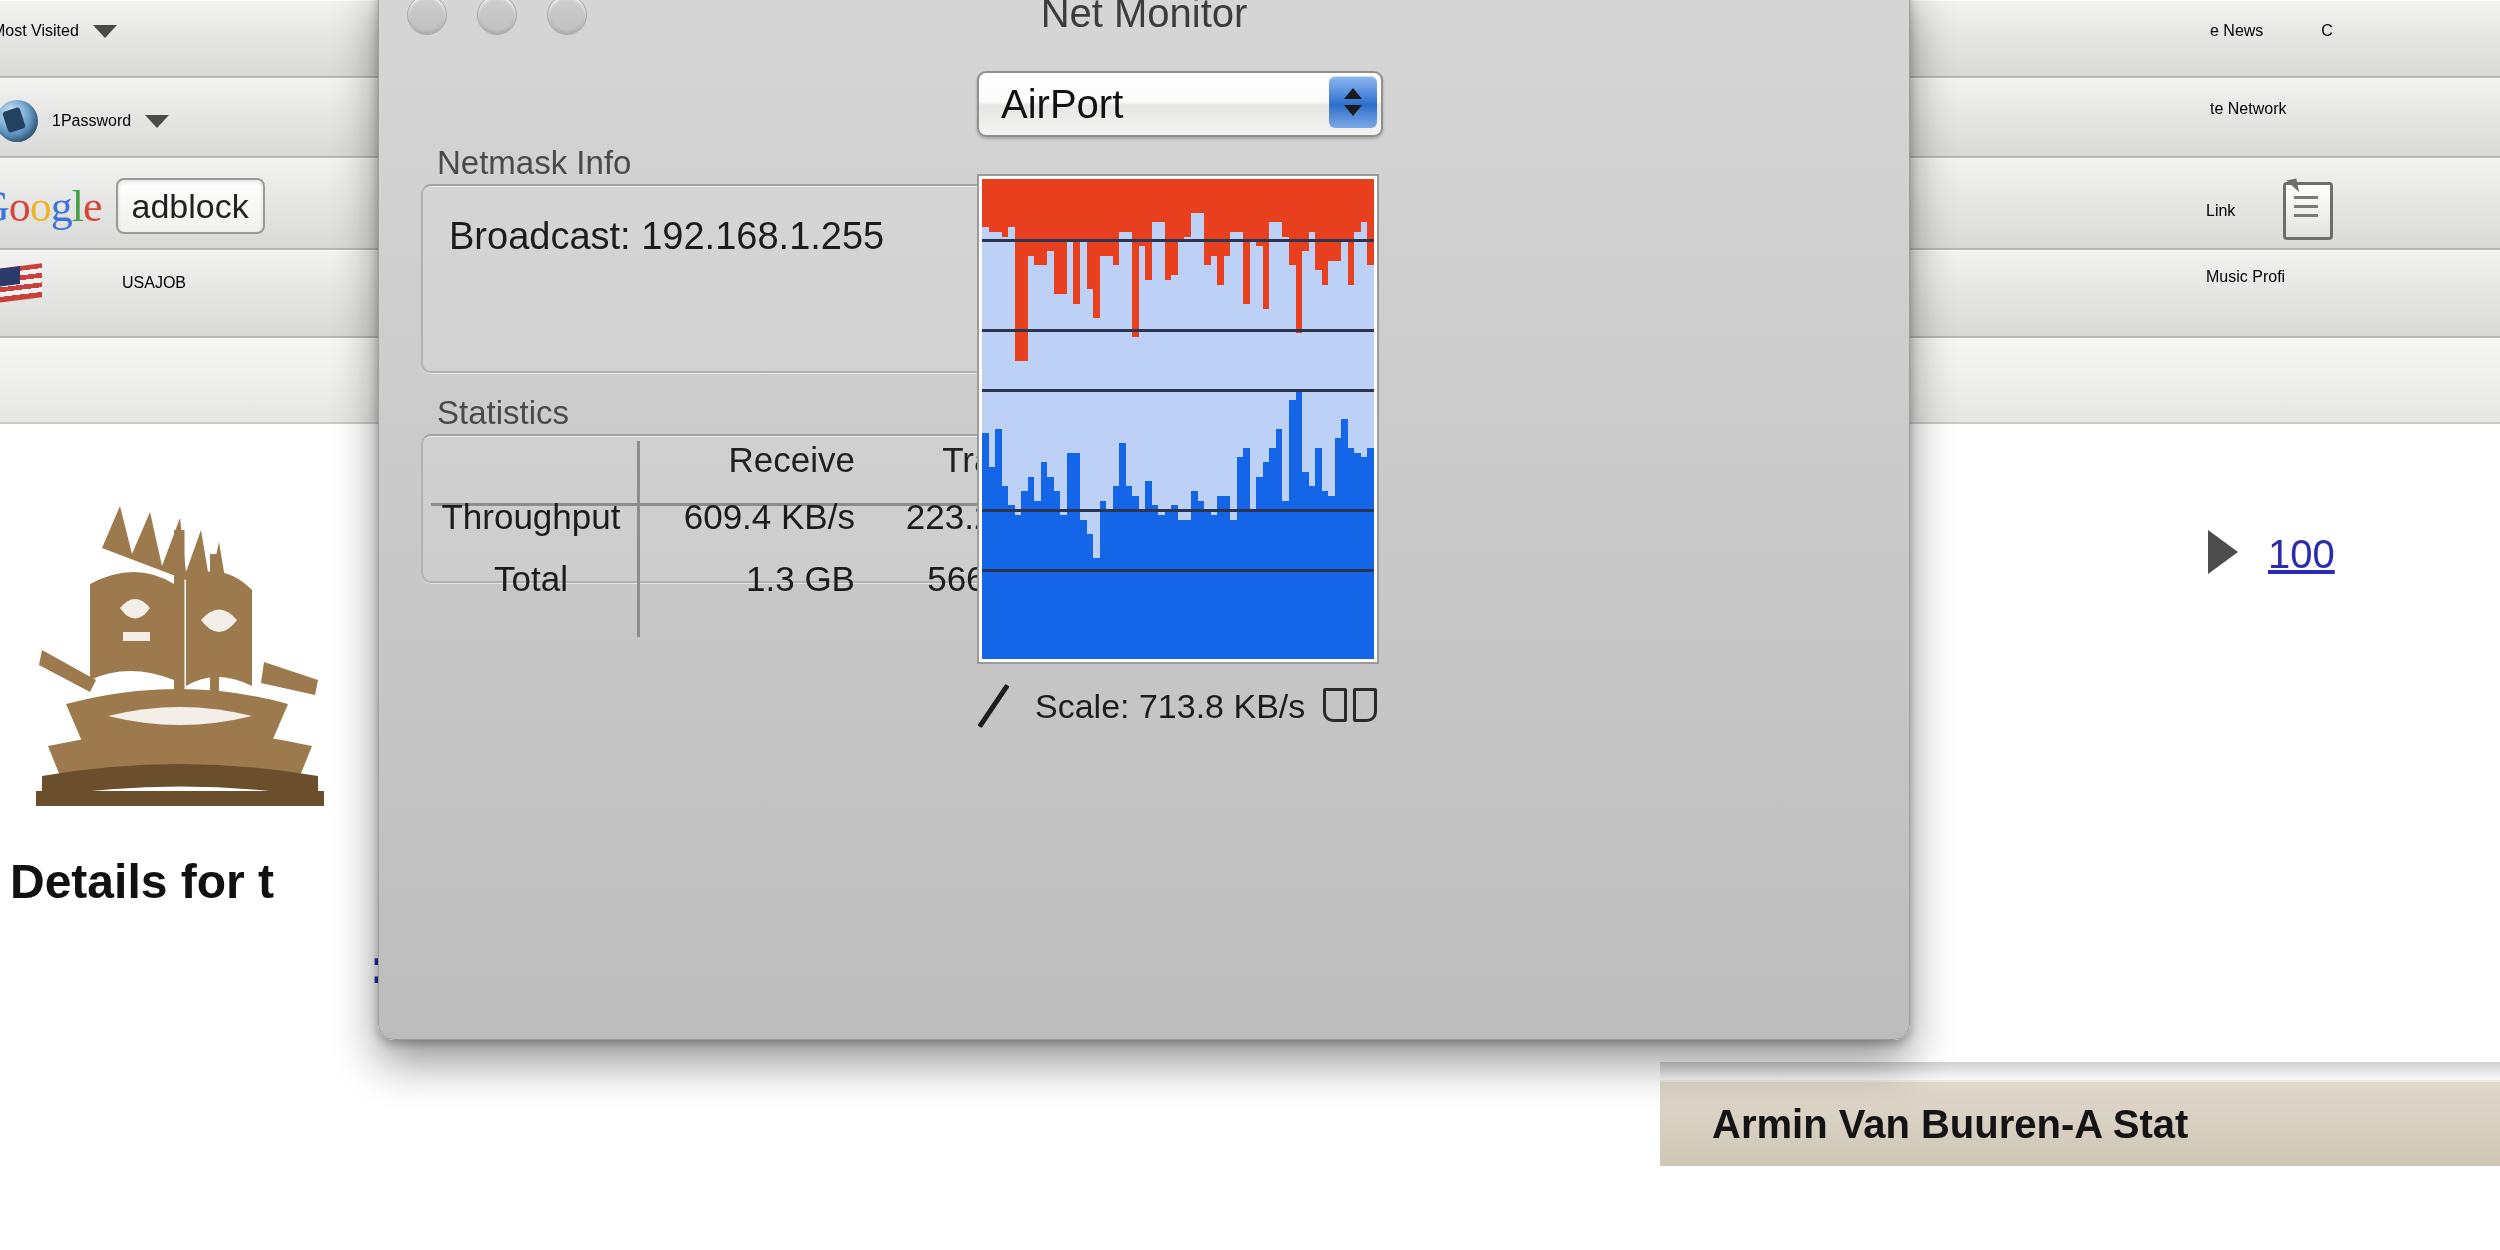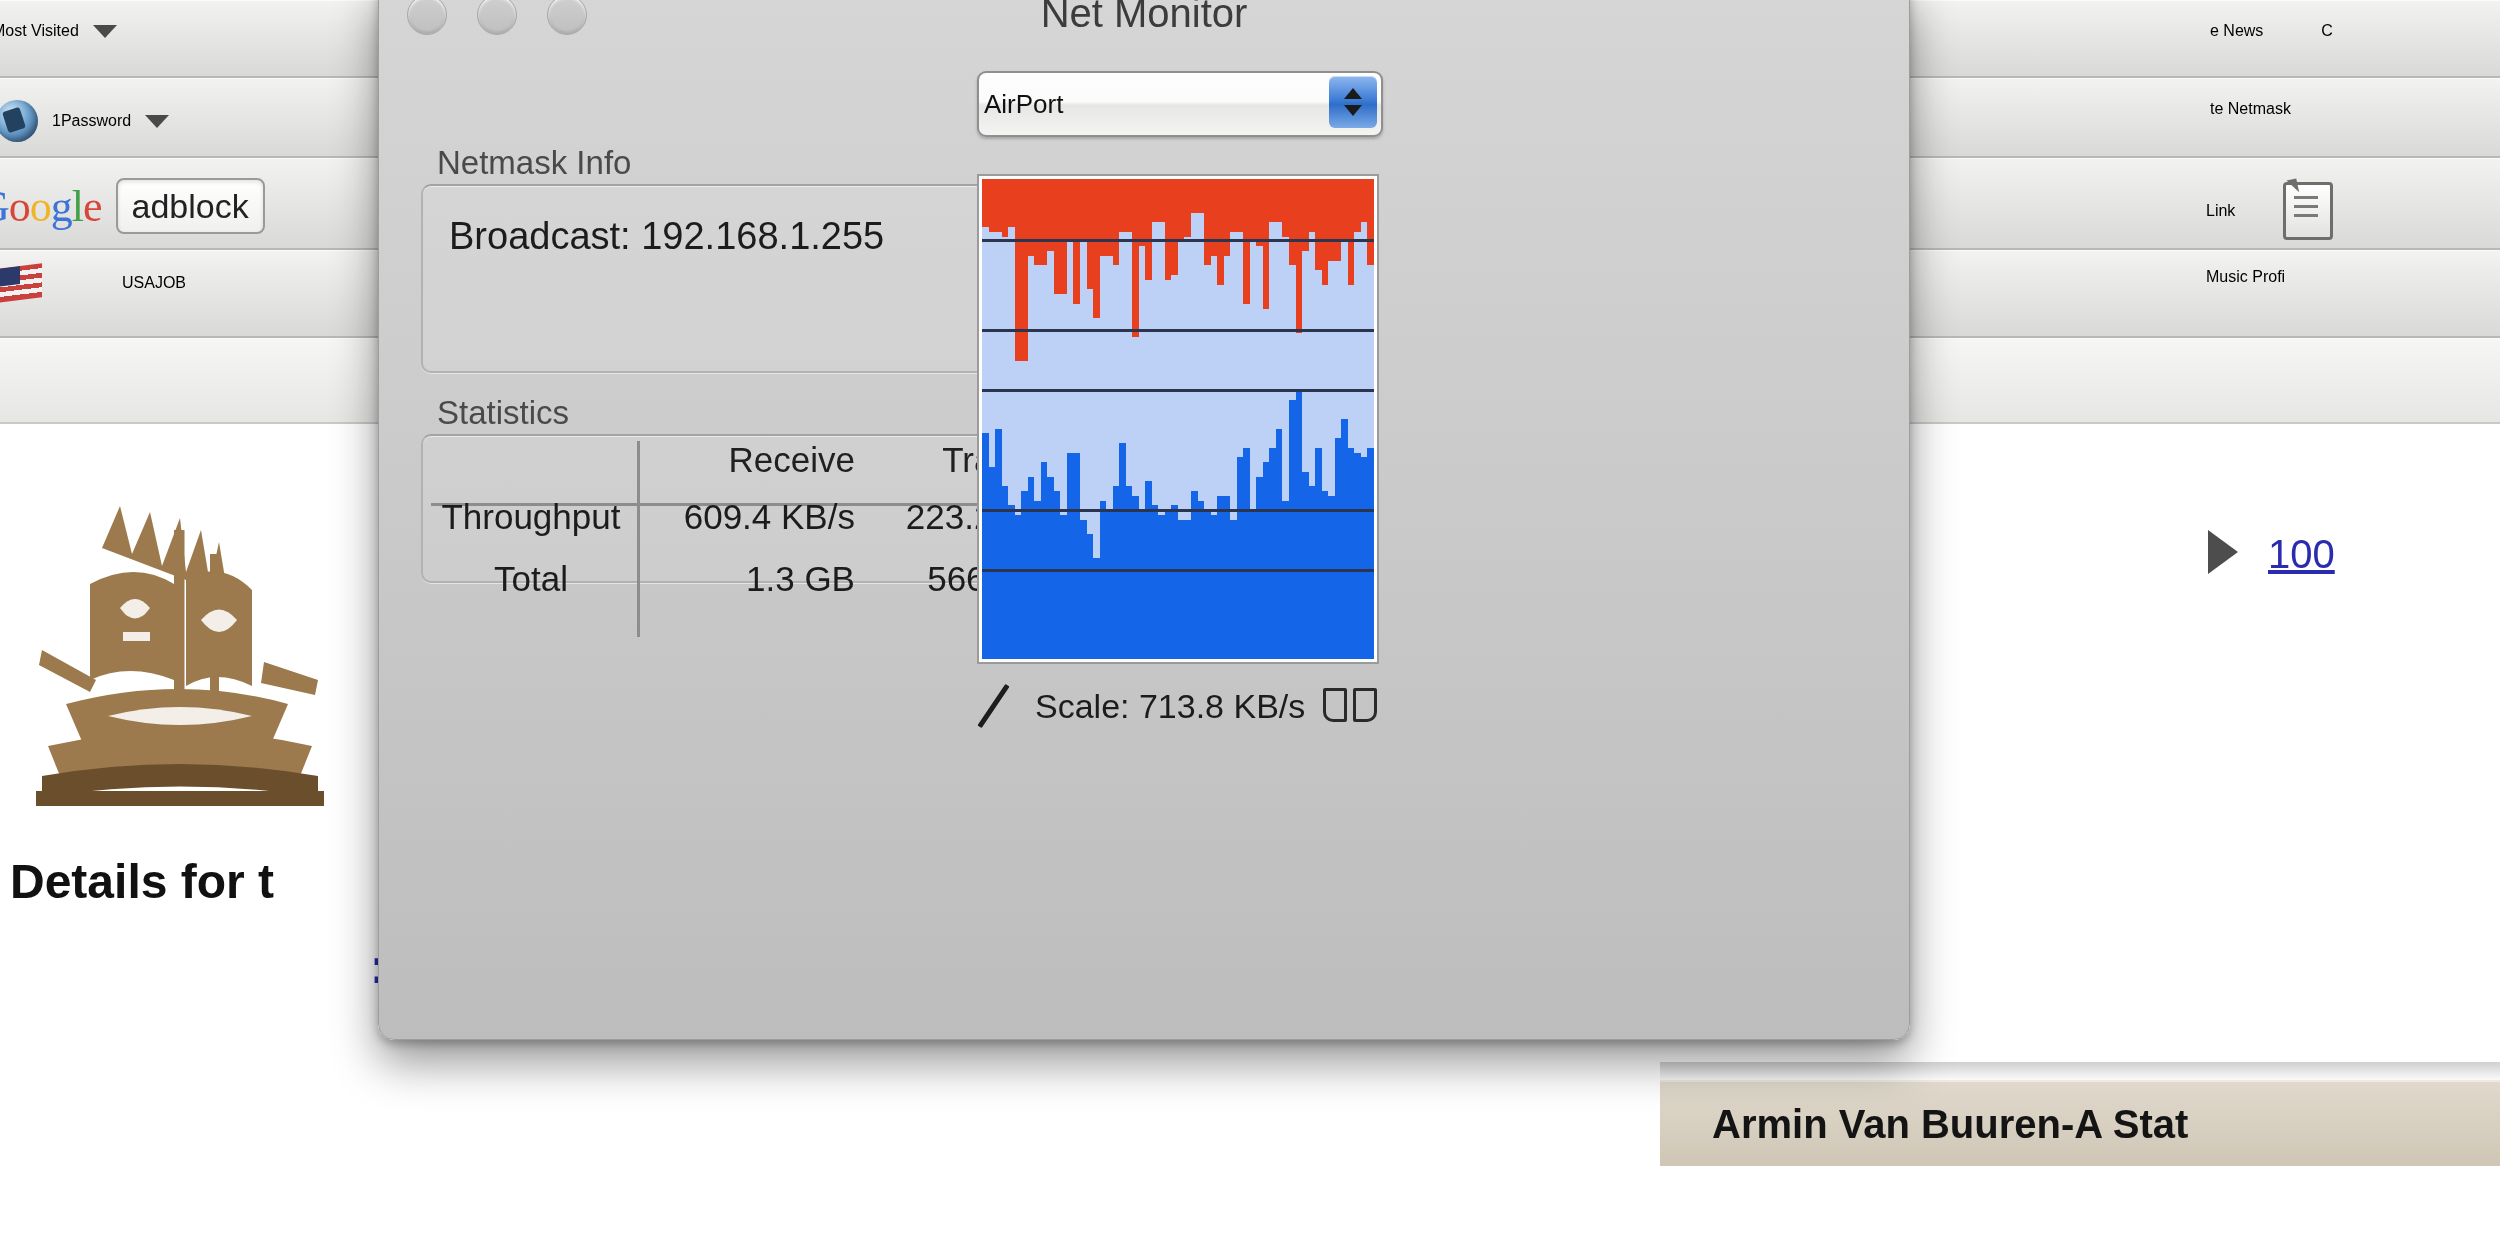--- a/index.html
+++ b/index.html
@@ -185,21 +185,21 @@
 
   
   .popup {
     position:absolute; left:598px; top:92px; width:402px; height:62px;
     background: linear-gradient(#fefefe 0%, #fbfbfb 46%, #e6e6e4 52%, #f4f4f2 100%);
     border:2px solid #8f8f8f;
     border-radius: 9px;
     box-shadow: 0 2px 3px rgba(0,0,0,.22), inset 0 1px 0 #ffffff;
     display:flex; align-items:center;
   }
-  .popup-label { font-size:26px; color:#111; padding-left:5px; }
+  .popup-label { font-size:40px; color:#111; padding-left:22px; }
   .popup-arrows {
     position:absolute; right:4px; top:3px; width:48px; height:52px;
     border-radius:6px;
     background: linear-gradient(#8fb8ee, #3f7ed6 45%, #2f6ec9 55%, #7aa9e6);
     display:flex; flex-direction:column; align-items:center; justify-content:center; gap:6px;
     box-shadow: inset 0 1px 0 rgba(255,255,255,.55);
   }
   .tri-up { width:0;height:0;border-left:9px solid transparent;border-right:9px solid transparent;border-bottom:11px solid #1a1a1a;}
   .tri-dn { width:0;height:0;border-left:9px solid transparent;border-right:9px solid transparent;border-top:11px solid #1a1a1a;}
 
@@ -286,21 +286,21 @@
         <span style="margin-left:66px;">USAJOB</span>
       </div>
     </div>
 
     <div class="chrome-right">
       <div class="bl" style="left:-20px; top:22px;">
         <span>e News</span>
         <span style="margin-left:44px;">C</span>
       </div>
       <div class="bl" style="left:-20px; top:100px;">
-        <span>te Netmask</span>
+        <span>te Network</span>
       </div>
       <div class="bl" style="left:-24px; top:182px;">
         <span>Link</span>
         <span class="note-icon" style="margin-left:34px;"></span>
       </div>
       <div class="bl" style="left:-24px; top:268px;">
         <span>Music Profi</span>
       </div>
     </div>
 

